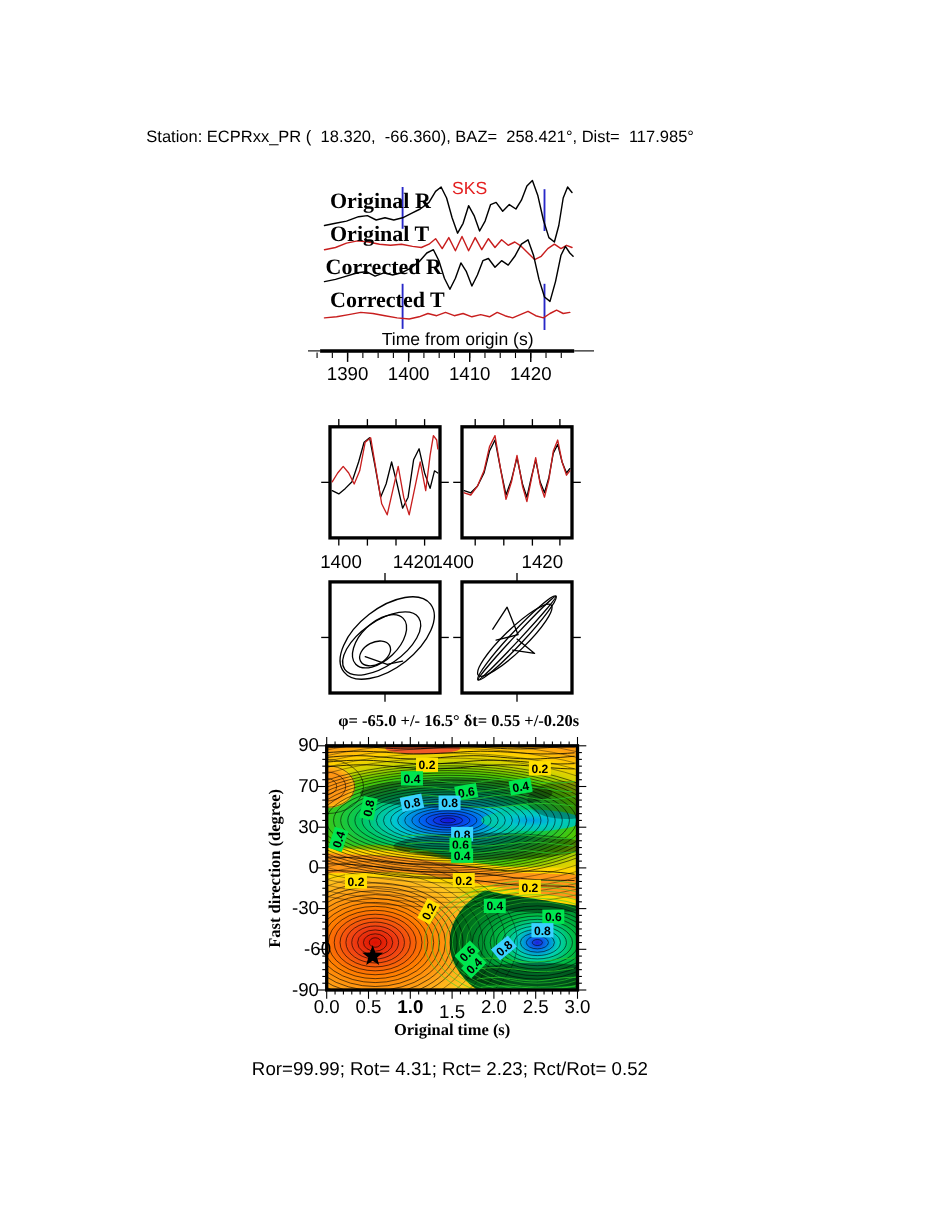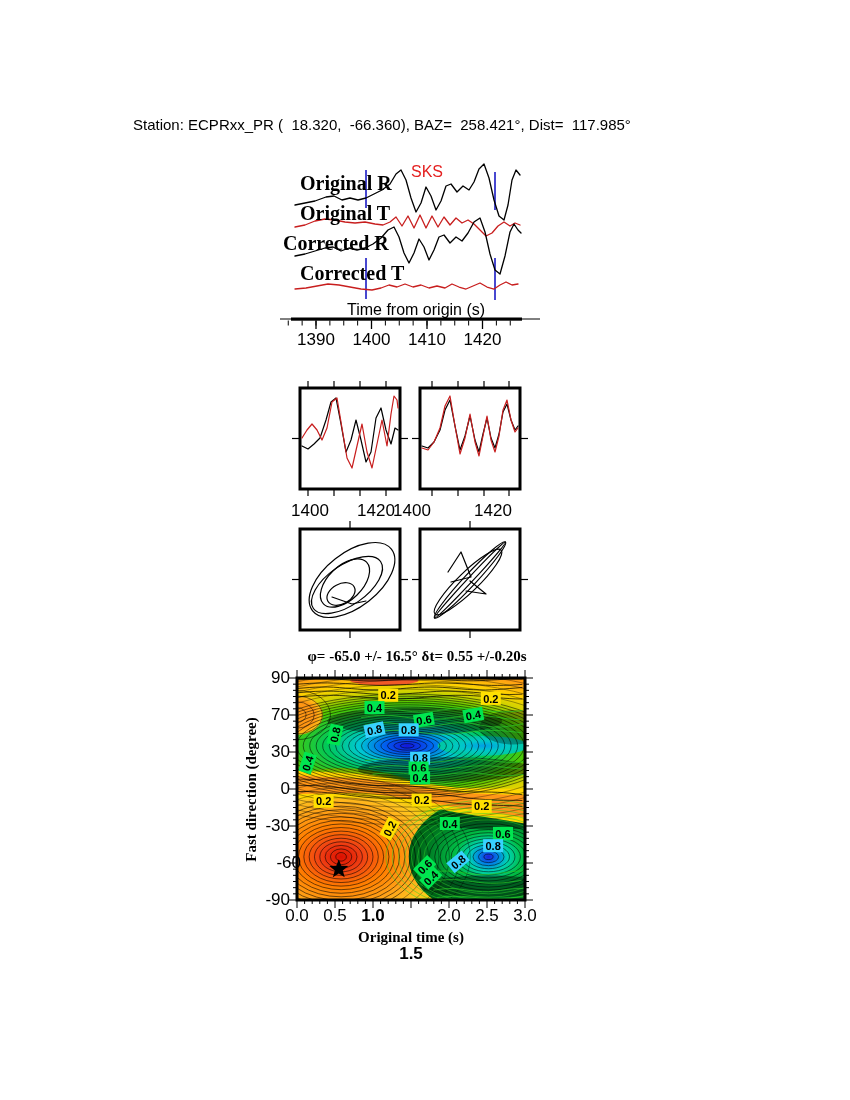--- a/index.html
+++ b/index.html
@@ -476,38 +476,39 @@
       <line x1="293" y1="684.1666666666666" x2="297" y2="684.1666666666666" stroke="#000" stroke-width="1"></line>
       <line x1="525" y1="684.1666666666666" x2="529" y2="684.1666666666666" stroke="#000" stroke-width="1"></line>
       <line x1="289" y1="678" x2="297" y2="678" stroke="#000" stroke-width="1"></line>
       <line x1="525" y1="678" x2="533" y2="678" stroke="#000" stroke-width="1"></line>
     </svg>
   <div id="labels">
     <div class="hdr" style="left:133px;top:116px">Station: ECPRxx_PR (  18.320,  -66.360), BAZ=  258.421°, Dist=  117.985°</div>
     <div class="phase" style="left: 411px; top: 163px; color: rgb(228, 32, 32);">SKS</div>
     <div class="trl" style="left:300px;top:172px">Original R</div>
     <div class="trl" style="left:300px;top:202px">Original T</div>
-    <div class="trl" style="left:283px;top:232px">Corrected R</div>
+    <div class="trl" style="left:296px;top:232px">Corrected R</div>
     <div class="trl" style="left:300px;top:262px">Corrected T</div>
     <div class="ax" style="left:347px;top:301px">Time from origin (s)</div>
     <div class="serb ctr" style="left:417px;top:648px">φ= -65.0 +/- 16.5° δt= 0.55 +/-0.20s</div>
     <div class="serb" style="left:151px;top:781px;width:200px;text-align:center;transform:rotate(-90deg)">Fast direction (degree)</div>
     <div class="serb ctr" style="left:411px;top:929px">Original time (s)</div>
+    <div class="ftr ctr" style="left:409px;top:962px">Ror=99.99; Rot= 4.31; Rct= 2.23; Rct/Rot= 0.52</div>
   <div class="t17 ctr" style="left: 316px; top: 330px;">1390</div>
       <div class="t17 ctr" style="left: 371.5px; top: 330px;">1400</div>
       <div class="t17 ctr" style="left: 427px; top: 330px;">1410</div>
       <div class="t17 ctr" style="left: 482.5px; top: 330px;">1420</div>
       <div class="t17 ctr" style="left: 310px; top: 501px;">1400</div>
       <div class="t17 ctr" style="left: 376px; top: 501px;">1420</div>
       <div class="t17 ctr" style="left: 412px; top: 501px;">1400</div>
       <div class="t17 ctr" style="left: 493px; top: 501px;">1420</div>
       <div class="t17 ctr" style="left: 297px; top: 906px;">0.0</div>
       <div class="t17 ctr" style="left: 335px; top: 906px;">0.5</div>
       <div class="t17 ctr" style="left: 373px; top: 906px; font-weight: bold;">1.0</div>
-      <div class="t17 ctr" style="left: 411px; top: 944px; font-weight: bold;">1.5</div>
+      <div class="t17 ctr" style="left: 411px; top: 910px;">1.5</div>
       <div class="t17 ctr" style="left: 449px; top: 906px;">2.0</div>
       <div class="t17 ctr" style="left: 487px; top: 906px;">2.5</div>
       <div class="t17 ctr" style="left: 525px; top: 906px;">3.0</div>
       <div class="t17 right" style="left: 290px; top: 678px;">90</div>
       <div class="t17 right" style="left: 290px; top: 715px;">70</div>
       <div class="t17 right" style="left: 290px; top: 752px;">30</div>
       <div class="t17 right" style="left: 290px; top: 789px;">0</div>
       <div class="t17 right" style="left: 290px; top: 826px;">-30</div>
       <div class="t17 right" style="left: 290px; top: 863px; margin-left: 11px;">-60</div>
       <div class="t17 right" style="left: 290px; top: 900px;">-90</div>

